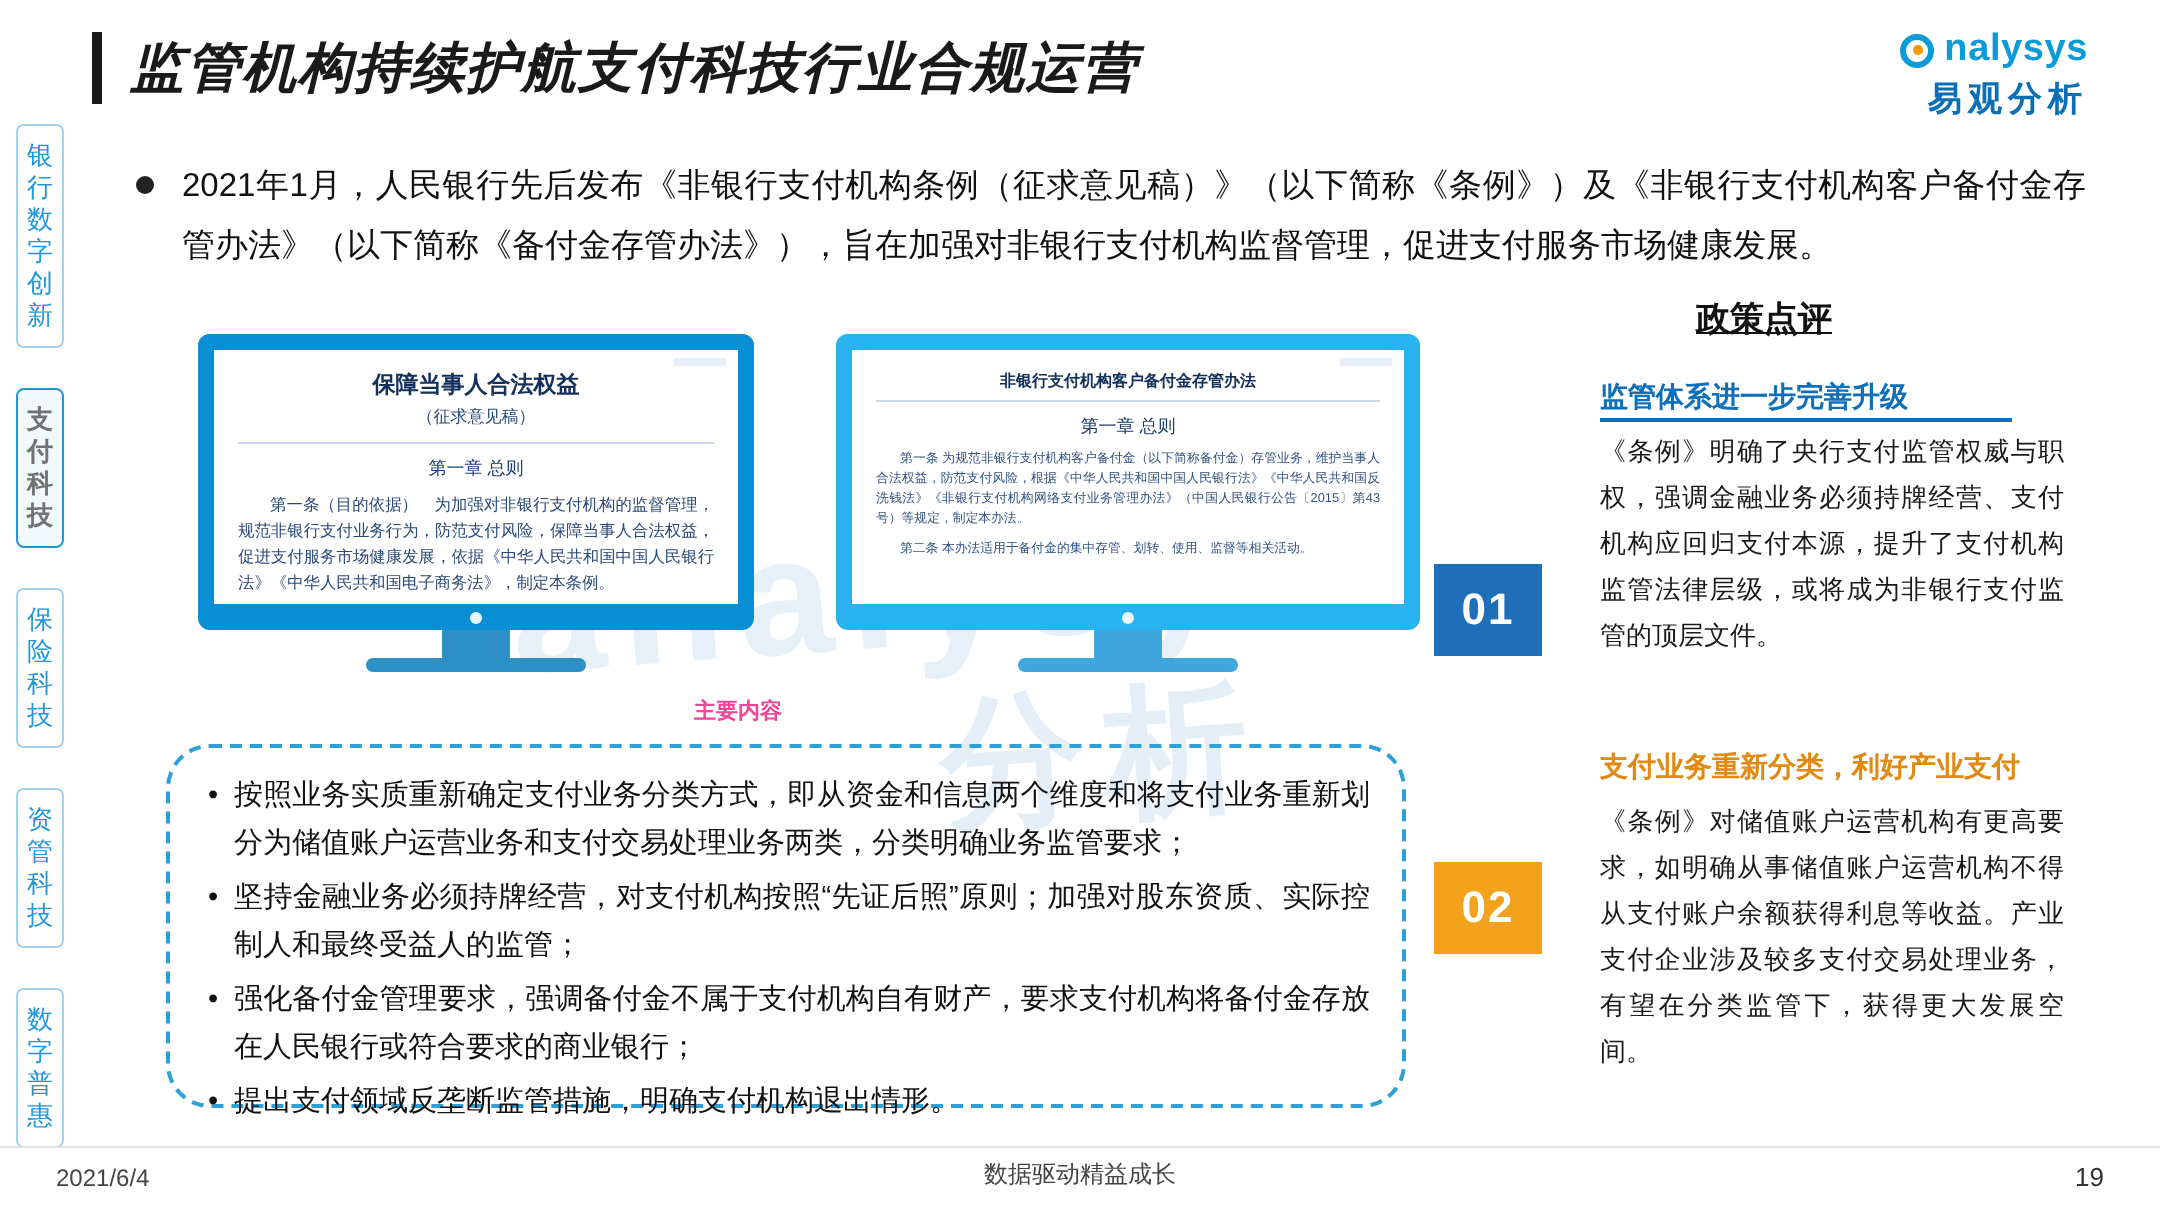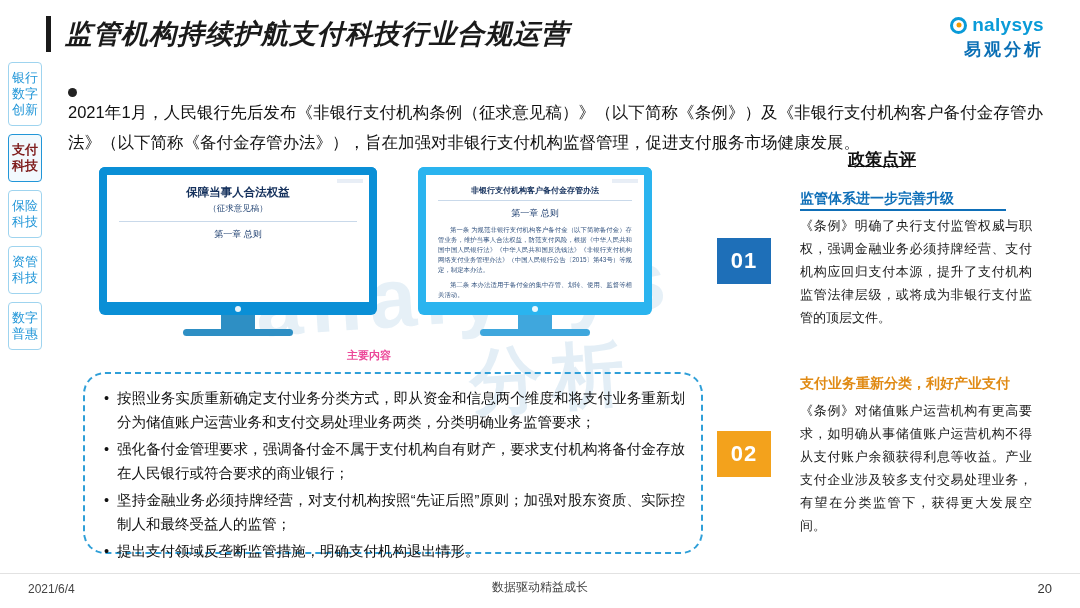--- a/index.html
+++ b/index.html
@@ -86,49 +86,48 @@
   }
 
   
   .side-tabs {
     position: absolute;
     left: 8px;
     top: 62px;
     width: 34px;
   }
   .side-tab {
-    width: 34px;
+    width: 24px;
     border: 1px solid #9fd4ef;
     border-radius: 4px;
     background: #ffffff;
     color: #2196d8;
     font-size: 13px;
     line-height: 16px;
     text-align: center;
     padding: 7px 0;
-    margin-bottom: 8px;
+    margin-bottom: 20px;
     box-sizing: border-box;
     letter-spacing: 0px;
   }
   .side-tab span { display: block; }
   .side-tab.active {
     background: #f2f9fd;
     border-color: #2196d8;
-    color: #7f1d1d;
+    color: #737373;
     font-weight: bold;
   }
 
   
   .lead {
     position: absolute;
     left: 68px;
     top: 78px;
     width: 975px;
     display: flex;
-    flex-direction: column;
   }
   .lead-dot {
     width: 9px;
     height: 9px;
     border-radius: 50%;
     background: #222;
     margin: 10px 14px 0 0;
     flex: 0 0 auto;
   }
   .lead-text {
@@ -349,21 +348,21 @@
     width: 54px;
     height: 46px;
     color: #fff;
     font-size: 22px;
     font-weight: bold;
     display: flex;
     align-items: center;
     justify-content: center;
     letter-spacing: 1px;
   }
-  .badge.blue { background: #1e6fb8; }
+  .badge.blue { background: #1e6fb8; margin-top: 44px; }
   .badge.orange { background: #f3a21c; }
 
   
   .footer-date {
     position: absolute;
     left: 28px;
     bottom: 12px;
     font-size: 12px;
     color: #444;
   }
@@ -435,30 +434,31 @@
 <div class="watermark2">分析</div>
 
 <div class="monitor mon-left" style="left:99px; top:167px; width:278px;">
   <div class="screen" style="height:135px;">
     <div class="doc-bar"></div>
     <div class="doc-body">
       <div class="doc-title">保障当事人合法权益</div>
       <div class="doc-sub">（征求意见稿）</div>
       <div class="doc-rule"></div>
       <div class="doc-chapter">第一章  总则</div>
+      <div class="doc-para">第一条（目的依据）　为加强对非银行支付机构的监督管理，规范非银行支付业务行为，防范支付风险，保障当事人合法权益，促进支付服务市场健康发展，依据《中华人民共和国中国人民银行法》《中华人民共和国电子商务法》，制定本条例。</div>
     </div>
   </div>
   <div class="bezel-bottom">
     <div class="cam"></div>
   </div>
   <div class="neck"></div>
   <div class="base"></div>
 </div>
 
-<div class="monitor mon-right" style="left:418px; top:167px; width:234px;">
+<div class="monitor mon-right" style="left:418px; top:167px; width:292px;">
   <div class="screen" style="height:135px;">
     <div class="doc-bar"></div>
     <div class="doc-body">
       <div class="doc-head-sm">非银行支付机构客户备付金存管办法</div>
       <div class="doc-rule"></div>
       <div class="doc-chapter">第一章  总则</div>
       <div class="doc-para-sm">第一条 为规范非银行支付机构客户备付金（以下简称备付金）存管业务，维护当事人合法权益，防范支付风险，根据《中华人民共和国中国人民银行法》《中华人民共和国反洗钱法》《非银行支付机构网络支付业务管理办法》（中国人民银行公告〔2015〕第43号）等规定，制定本办法。</div>
       <div class="doc-para-sm">第二条 本办法适用于备付金的集中存管、划转、使用、监督等相关活动。</div>
     </div>
   </div>
@@ -466,22 +466,22 @@
     <div class="cam"></div>
   </div>
   <div class="neck"></div>
   <div class="base"></div>
 </div>
 
 <div class="main-label">主要内容</div>
 <div class="dashed-box">
   <ul>
     <li>按照业务实质重新确定支付业务分类方式，即从资金和信息两个维度和将支付业务重新划分为储值账户运营业务和支付交易处理业务两类，分类明确业务监管要求；</li>
+    <li>坚持金融业务必须持牌经营，对支付机构按照“先证后照”原则；加强对股东资质、实际控制人和最终受益人的监管；</li>
     <li>强化备付金管理要求，强调备付金不属于支付机构自有财产，要求支付机构将备付金存放在人民银行或符合要求的商业银行；</li>
-    <li>坚持金融业务必须持牌经营，对支付机构按照“先证后照”原则；加强对股东资质、实际控制人和最终受益人的监管；</li>
     <li>提出支付领域反垄断监管措施，明确支付机构退出情形。</li>
   </ul>
 </div>
 
 <div class="badge blue" style="left:717px; top:238px;">
   <span>01</span>
 </div>
 <div class="badge orange" style="left:717px; top:431px;">
   <span>02</span>
 </div>
@@ -495,13 +495,13 @@
 <div class="rt-underline" style="left:800px; top:209px; width:206px;"></div>
 
 <div class="rt-block" style="left:800px; top:375px;">
   <div class="rt-head orange">支付业务重新分类，利好产业支付</div>
   <div class="rt-body">《条例》对储值账户运营机构有更高要求，如明确从事储值账户运营机构不得从支付账户余额获得利息等收益。产业支付企业涉及较多支付交易处理业务，有望在分类监管下，获得更大发展空间。</div>
 </div>
 
 <div class="footer-line"></div>
 <div class="footer-date">2021/6/4</div>
 <div class="footer-center">数据驱动精益成长</div>
-<div class="footer-page">20</div>
+<div class="footer-page">19</div>
 
 </body></html>

